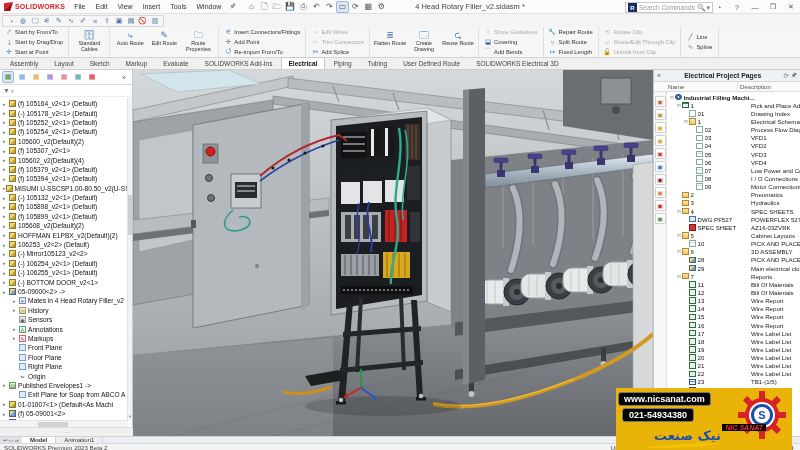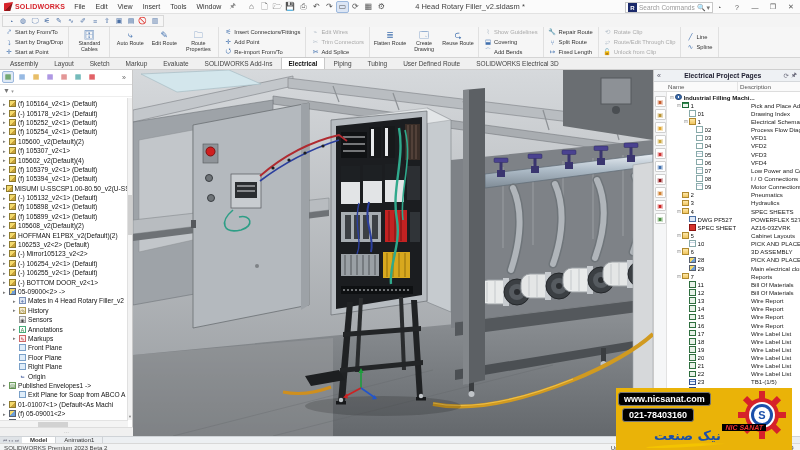--- a/index.html
+++ b/index.html
@@ -1137,21 +1137,21 @@
         <span class="sit">Under Defined</span>
         <span class="sit">Large Assembly Settings</span>
         <span class="sit">▮</span>
         <span class="sit">Custom ▾</span>
         <span class="sit">⚙</span>
       </div>
   </div>
 
   <div id="watermark">
     <div id="wm-url">www.nicsanat.com</div>
-    <div id="wm-phone">021-78403160</div>
+    <div id="wm-phone">021-54934380</div>
     <svg id="wm-gear" width="52" height="52" viewBox="0 0 52 52">
       <g fill="#d6222a">
         <circle cx="26" cy="26" r="17"></circle>
         <g>
           <rect x="23" y="2" width="6" height="10"></rect>
             <rect x="23" y="40" width="6" height="10"></rect>
           <rect x="2" y="23" width="10" height="6"></rect>
             <rect x="40" y="23" width="10" height="6"></rect>
           <rect x="23" y="2" width="6" height="10" transform="rotate(45 26 26)"></rect>
           <rect x="23" y="40" width="6" height="10" transform="rotate(45 26 26)"></rect>

